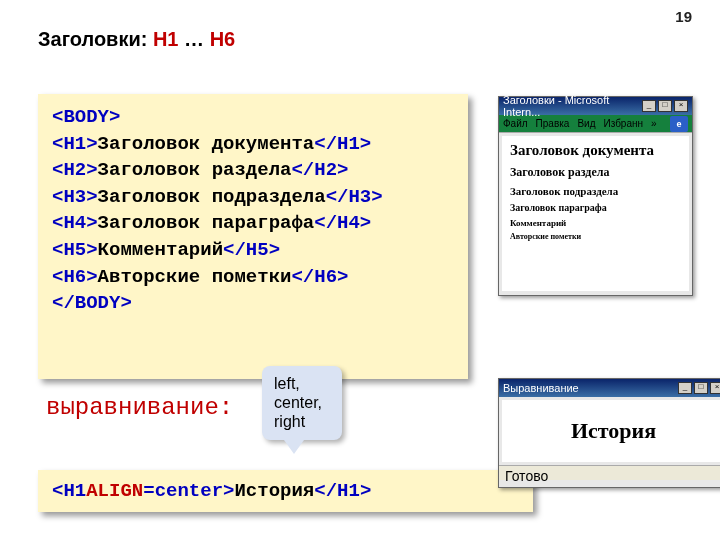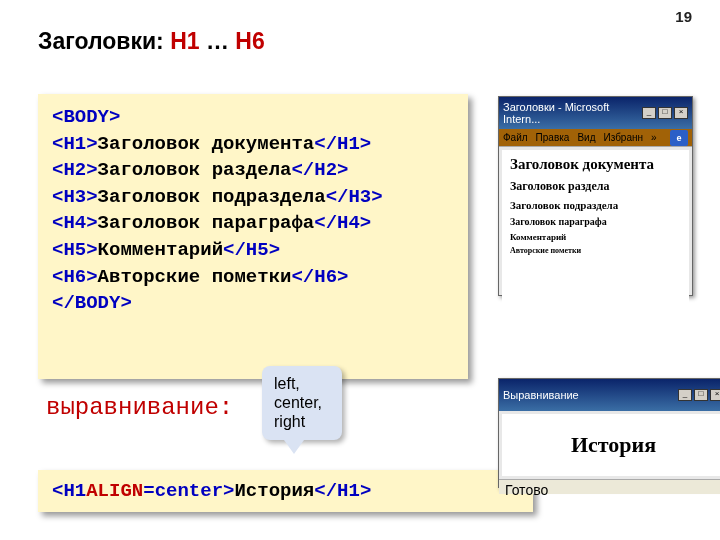--- a/index.html
+++ b/index.html
@@ -16,21 +16,21 @@
     top: 8px;
     right: 28px;
     font-size: 15px;
     font-weight: bold;
     color: #222;
   }
   .title {
     position: absolute;
     top: 28px;
     left: 38px;
-    font-size: 23px;
+    font-size: 20px;
     font-weight: bold;
     color: #000;
   }
   .title .red { color: #c00000; }
   .code-box {
     position: absolute;
     background: #fff6c8;
     box-shadow: 4px 4px 6px rgba(0,0,0,0.4);
     padding: 10px 14px;
     font-family: "Courier New", monospace;
@@ -95,38 +95,38 @@
     position: absolute;
     background: #e8e8e8;
     border: 1px solid #666;
     box-shadow: 2px 2px 4px rgba(0,0,0,0.4);
     font-family: Tahoma, sans-serif;
   }
   .titlebar {
     background: linear-gradient(#0a246a, #3a6ea5);
     color: #fff;
     font-size: 11px;
-    padding: 16px 4px;
+    padding: 2px 4px;
     display: flex;
     align-items: center;
     justify-content: space-between;
     height: 18px;
   }
   .titlebar .wbtns { display: flex; gap: 2px; }
   .titlebar .wbtn {
     width: 14px; height: 12px;
     background: #d4d0c8;
     border: 1px solid #333;
     font-size: 8px;
     line-height: 8px;
     text-align: center;
     color: #000;
   }
   .menubar {
-    background: #a16207;
+    background: #15803d;
     font-size: 10px;
     padding: 2px 4px;
     display: flex;
     gap: 8px;
     border-bottom: 1px solid #aaa;
     height: 18px;
     align-items: center;
   }
   .menubar .ie {
     margin-left: auto;

